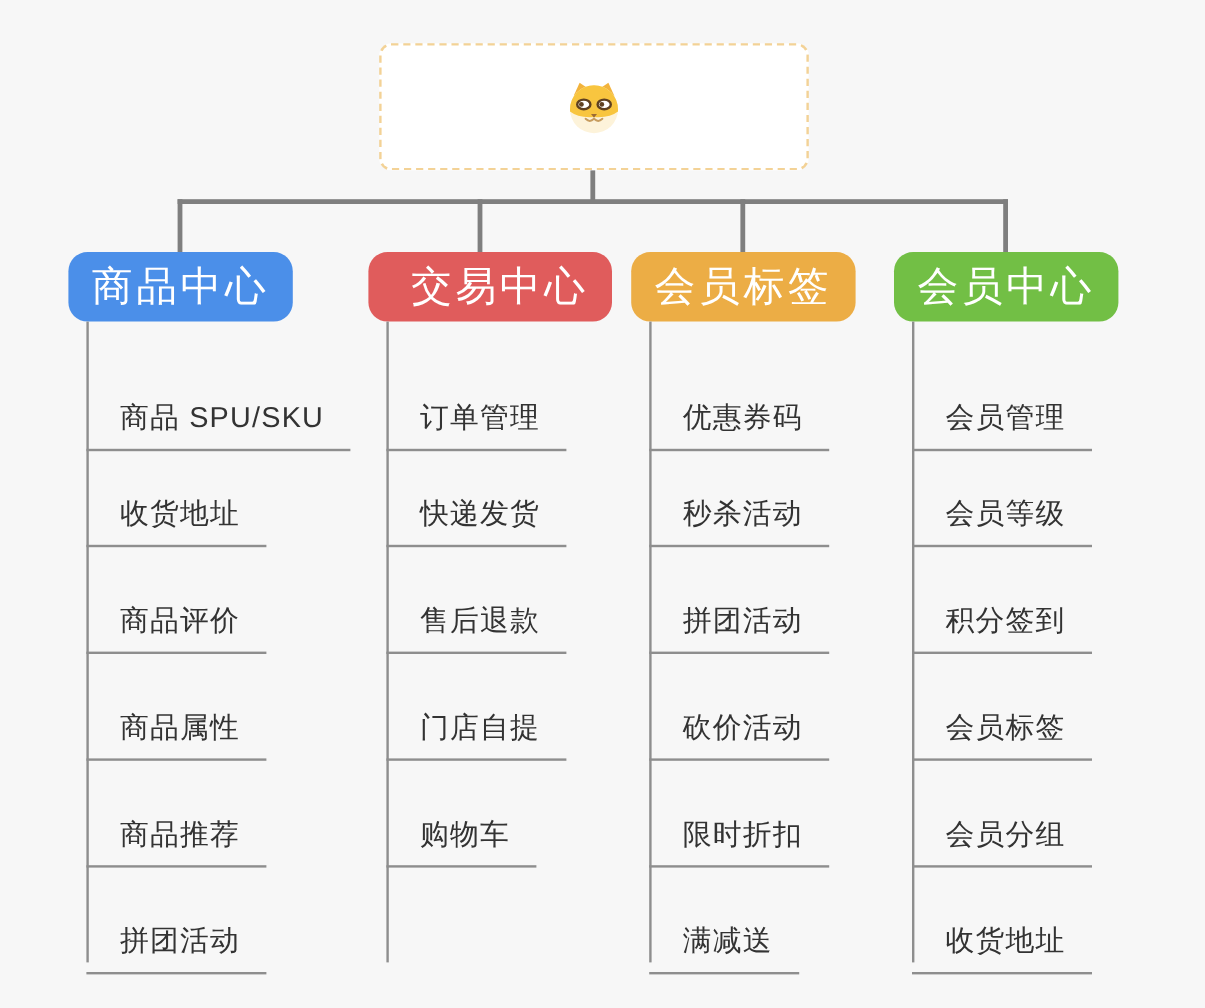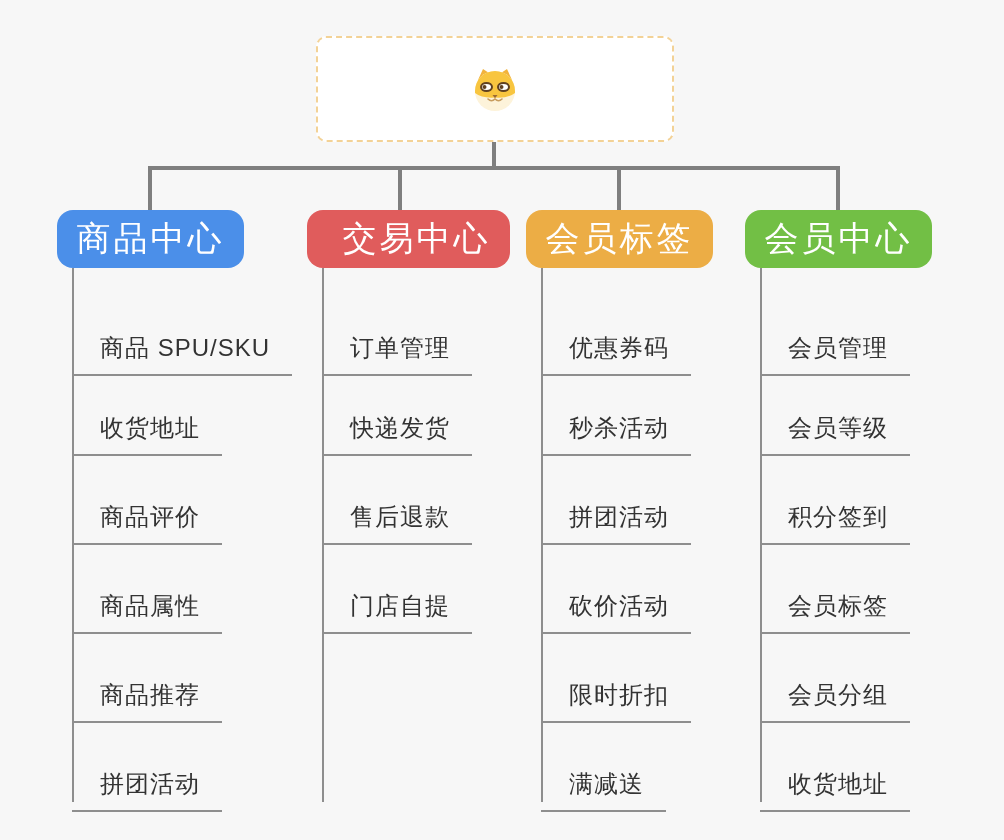--- a/index.html
+++ b/index.html
@@ -126,20 +126,21 @@
     <div class="leaf">商品属性</div>
     <div class="leaf">商品推荐</div>
     <div class="leaf">拼团活动</div>
   </div>
 
   <div class="column column-2">
     <div class="leaf">订单管理</div>
     <div class="leaf">快递发货</div>
     <div class="leaf">售后退款</div>
     <div class="leaf">门店自提</div>
+    <div class="leaf">购物车</div>
   </div>
 
   <div class="column column-3">
     <div class="leaf">优惠券码</div>
     <div class="leaf">秒杀活动</div>
     <div class="leaf">拼团活动</div>
     <div class="leaf">砍价活动</div>
     <div class="leaf">限时折扣</div>
     <div class="leaf">满减送</div>
   </div>

